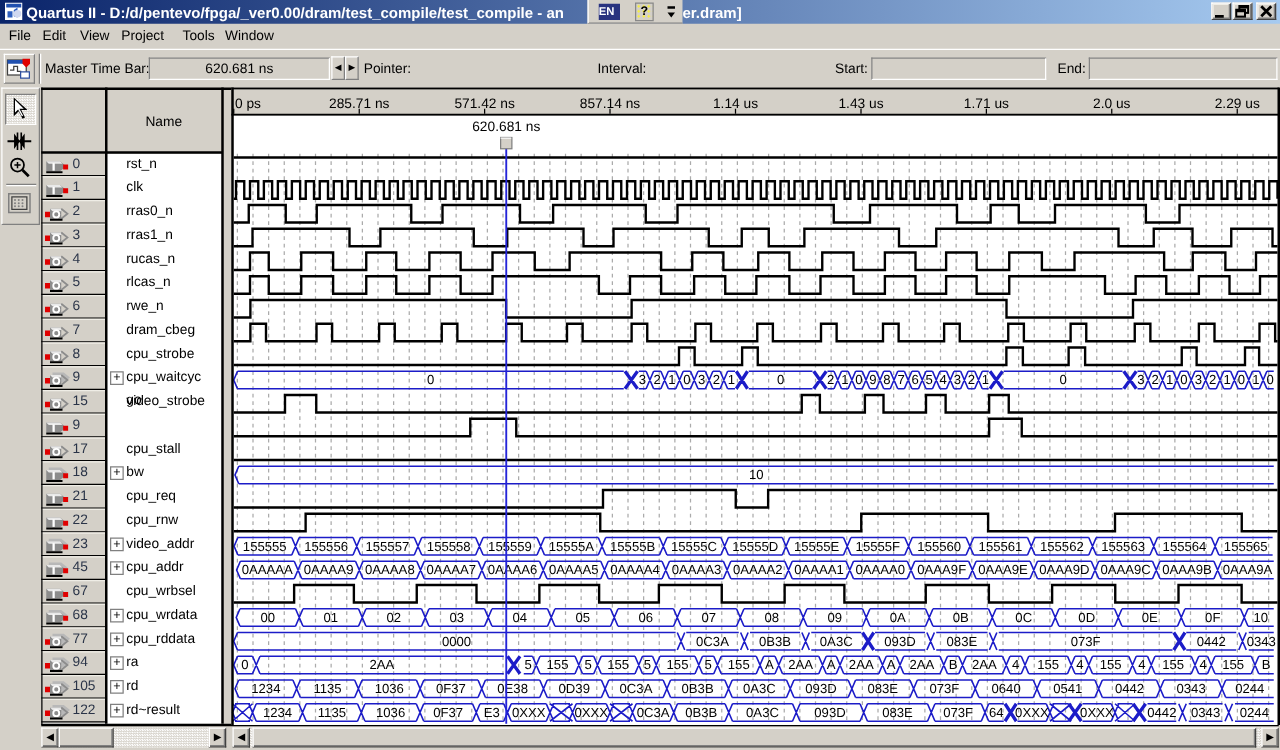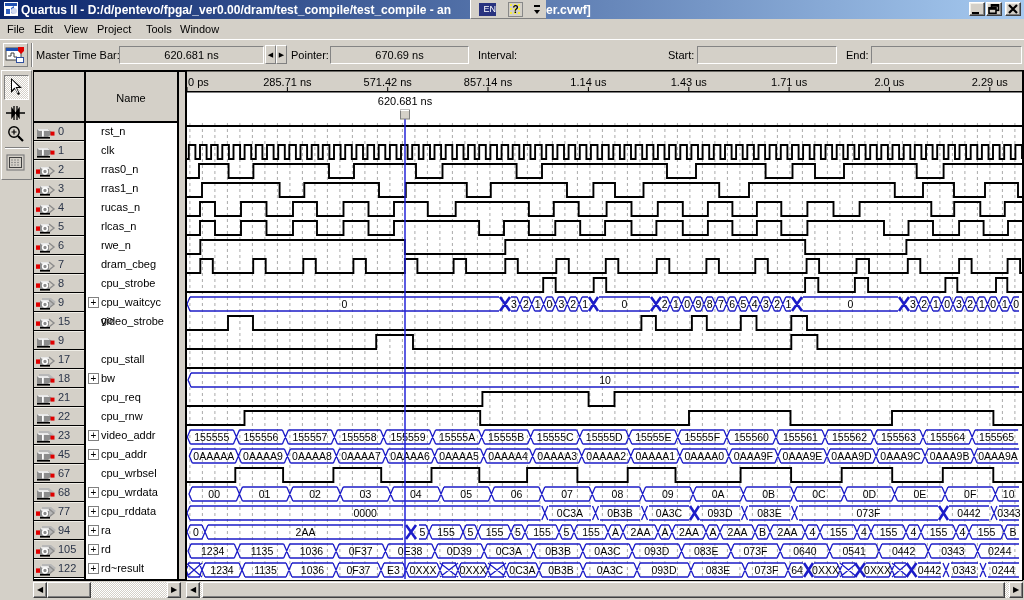--- a/index.html
+++ b/index.html
@@ -1,19 +1,19 @@
 <!DOCTYPE html>
 <html><head><meta charset="utf-8"><style>
 *{margin:0;padding:0;box-sizing:border-box}
 html,body{width:1024px;height:600px;overflow:hidden;font-family:"Liberation Sans",sans-serif;background:#d4d0c8;position:relative}
 .titlebar{position:absolute;left:0;top:0;width:1024px;height:32px;background:linear-gradient(to right,#0a246a,#a6caf0);color:#fff;font-weight:bold;font-size:12px}
 .title-text{position:absolute;left:21px;top:3px;white-space:nowrap}
 .appicon{position:absolute;left:4px;top:2px;width:14px;height:14px}
 .langbar{position:absolute;left:470px;top:0;width:76px;height:19px;background:#d4d0c8;border-left:1px solid #fff;border-bottom:1px solid #808080}
-.enbox{position:absolute;left:8px;top:3px;width:17px;height:13px;background:#29337f;color:#fff;font-size:9px;font-weight:normal;text-align:right;line-height:13px}
+.enbox{position:absolute;left:8px;top:3px;width:17px;height:13px;background:#29337f;color:#fff;font-size:9px;font-weight:bold;text-align:left;line-height:13px}
 .helpbox{position:absolute;left:37px;top:2px;width:15px;height:15px;background:#d4d0c8;border:1px solid #888;text-align:center;font-size:10px;line-height:14px;color:#000;font-weight:bold;background-image:radial-gradient(#f7ef3f 30%,transparent 32%);background-size:4px 4px}
 .optglyph{position:absolute;left:62px;top:4px;width:8px;height:11px}
 .title-text2{position:absolute;left:546px;top:3px;white-space:nowrap}
 .winbtns{position:absolute;right:3px;top:2px;display:flex;gap:1px}
 .wbtn{width:16px;height:14px;background:#d4d0c8;border:1px solid;border-color:#fff #404040 #404040 #fff;box-shadow:inset -1px -1px 0 #808080,inset 1px 1px 0 #efede6}
 .menubar{position:absolute;left:0;top:19px;width:1024px;height:20px;background:#d4d0c8;font-size:11px;color:#000}
 .menubar span{position:absolute;top:4px}
 .toolbar{position:absolute;left:0;top:39px;width:1024px;height:30px;background:#d4d0c8;border-top:1px solid #fff;font-size:11px;color:#000}
 .tbtn{position:absolute;left:3px;top:3px;width:25px;height:24px;border:1px solid;border-color:#fff #808080 #808080 #fff}
 .tsep{position:absolute;left:31px;top:3px;width:2px;height:24px;border-left:1px solid #808080;border-right:1px solid #fff}
@@ -43,21 +43,21 @@
     </svg>
  <div class="title-text">Quartus II - D:/d/pentevo/fpga/_ver0.00/dram/test_compile/test_compile - an</div>
  <div class="langbar">
    <div class="enbox">EN</div>
    <div class="helpbox">?</div>
    <svg class="optglyph" viewBox="0 0 8 11">
         <rect x="1" y="1" width="6" height="2" fill="#000"></rect>
         <polygon points="1,6 7,6 4,10" fill="#000"></polygon>
       </svg>
  </div>
- <div class="title-text2">er.cvwf]</div>
+ <div class="title-text2">er.dram]</div>
  <div class="winbtns">
       <div class="wbtn"><svg width="14" height="12" viewBox="0 0 14 12">
           <rect x="2" y="9" width="7" height="2.2" fill="#000"></rect>
         </svg></div>
       <div class="wbtn"><svg width="14" height="12" viewBox="0 0 14 12">
           <g fill="none" stroke="#000" stroke-width="1.6">
             <rect x="4.5" y="1.8" width="7" height="5.5"></rect>
             <rect x="2" y="4.8" width="7" height="5.5" fill="#d4d0c8"></rect>
           </g>
           <rect x="4.7" y="2" width="6.6" height="1.8" fill="#000"></rect>
@@ -86,21 +86,20 @@
         <rect x="13" y="14" width="6" height="4" fill="#fff"></rect>
       </svg></div>
  <div class="tsep"></div>
  <span class="tlabel" style="left:36px">Master Time Bar:</span>
  <div class="tfield" style="left:119px;width:145px">620.681 ns</div>
  <div class="spin">
       <div class="spinb" style="left:0">◀</div>
       <div class="spinb" style="left:11px">▶</div>
     </div>
  <span class="tlabel" style="left:291px">Pointer:</span>
- <div class="tfield" style="left:330px;width:139px">670.69 ns</div>
  <span class="tlabel" style="left:478px">Interval:</span>
  <span class="tlabel" style="left:668px">Start:</span>
  <div class="tfield" style="left:697px;width:140px"></div>
  <span class="tlabel" style="left:846px">End:</span>
  <div class="tfield" style="left:871px;width:151px"></div>
 </div>
 <div class="palette">
  <div class="pbtn" style="top:4px;border:1px solid;border-color:#808080 #fff #fff #808080;background:repeating-conic-gradient(#fff 0 25%,#d4d0c8 0 50%);background-size:2px 2px">
   <svg width="23" height="23" viewBox="0 0 23 23">
         <polygon points="6,2 6,17 10,13 13,19 15,18 12,12 17,12" fill="#000"></polygon>

